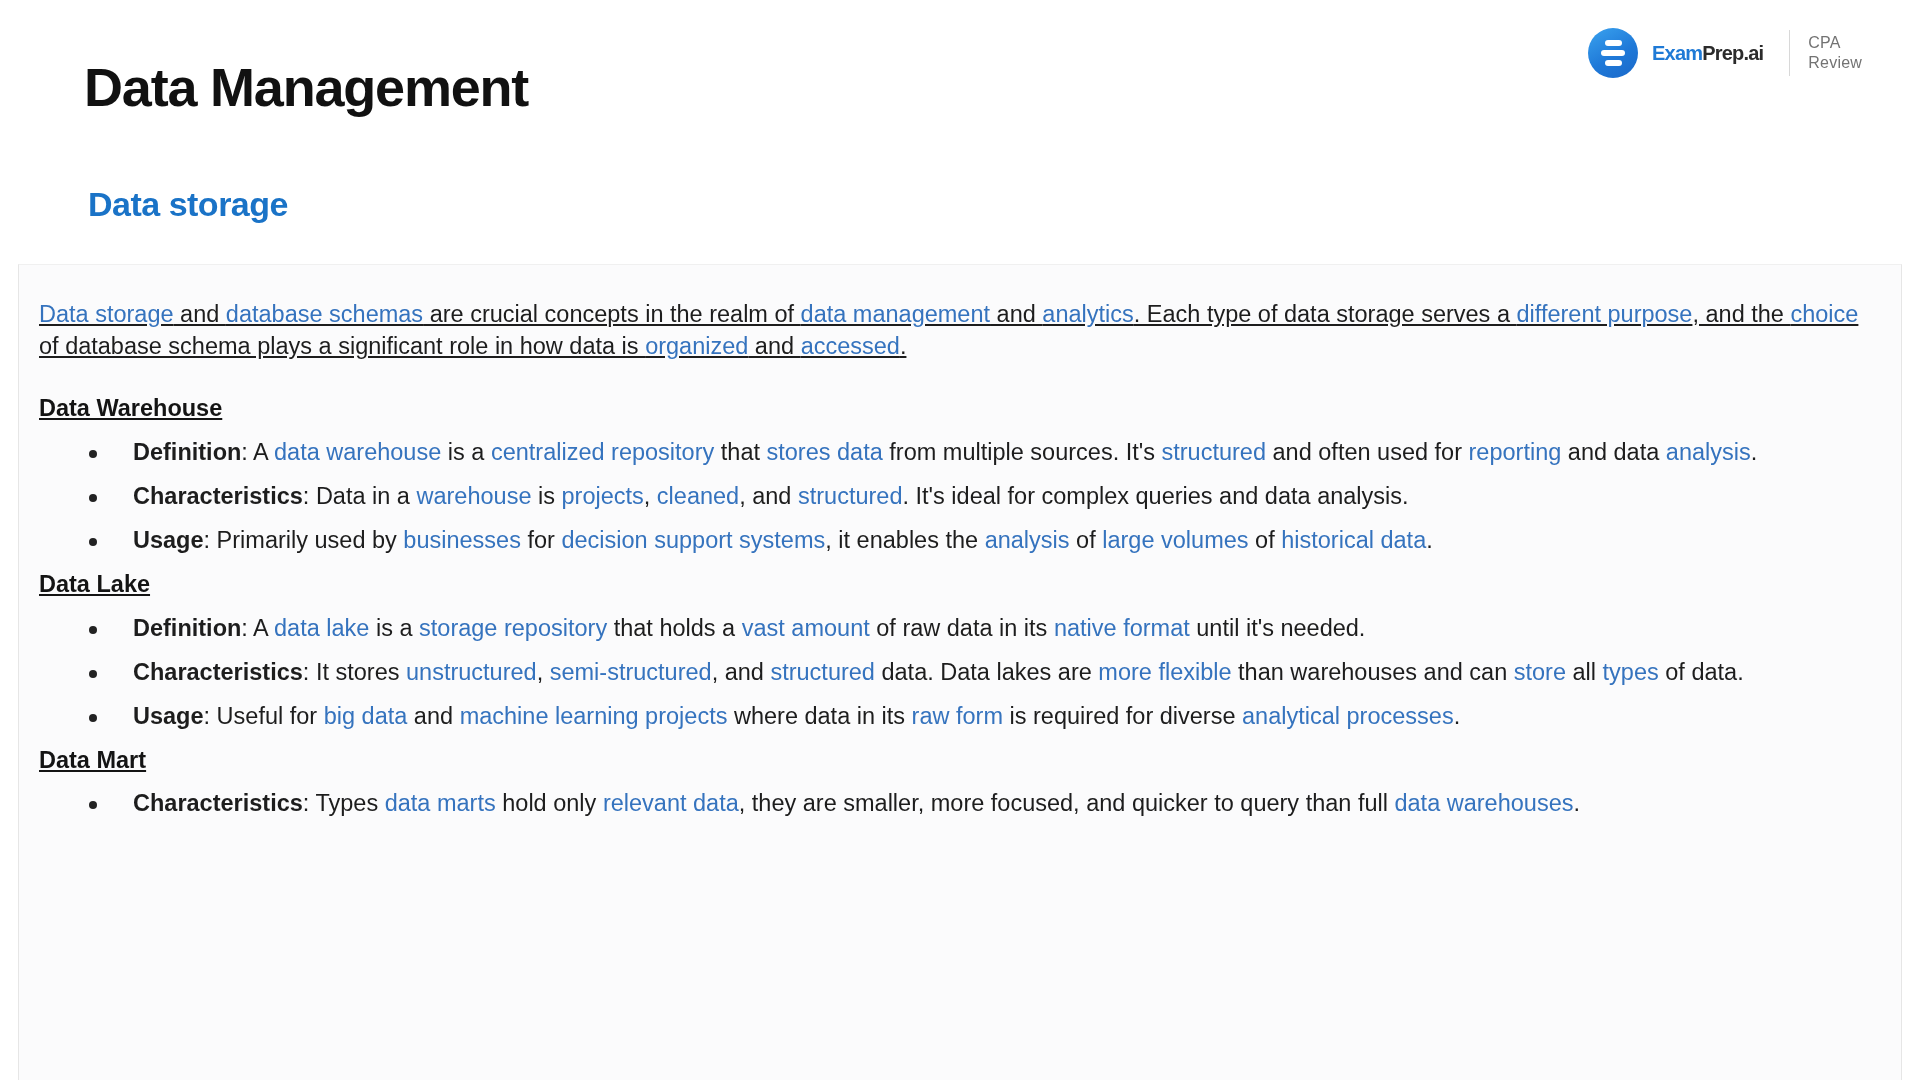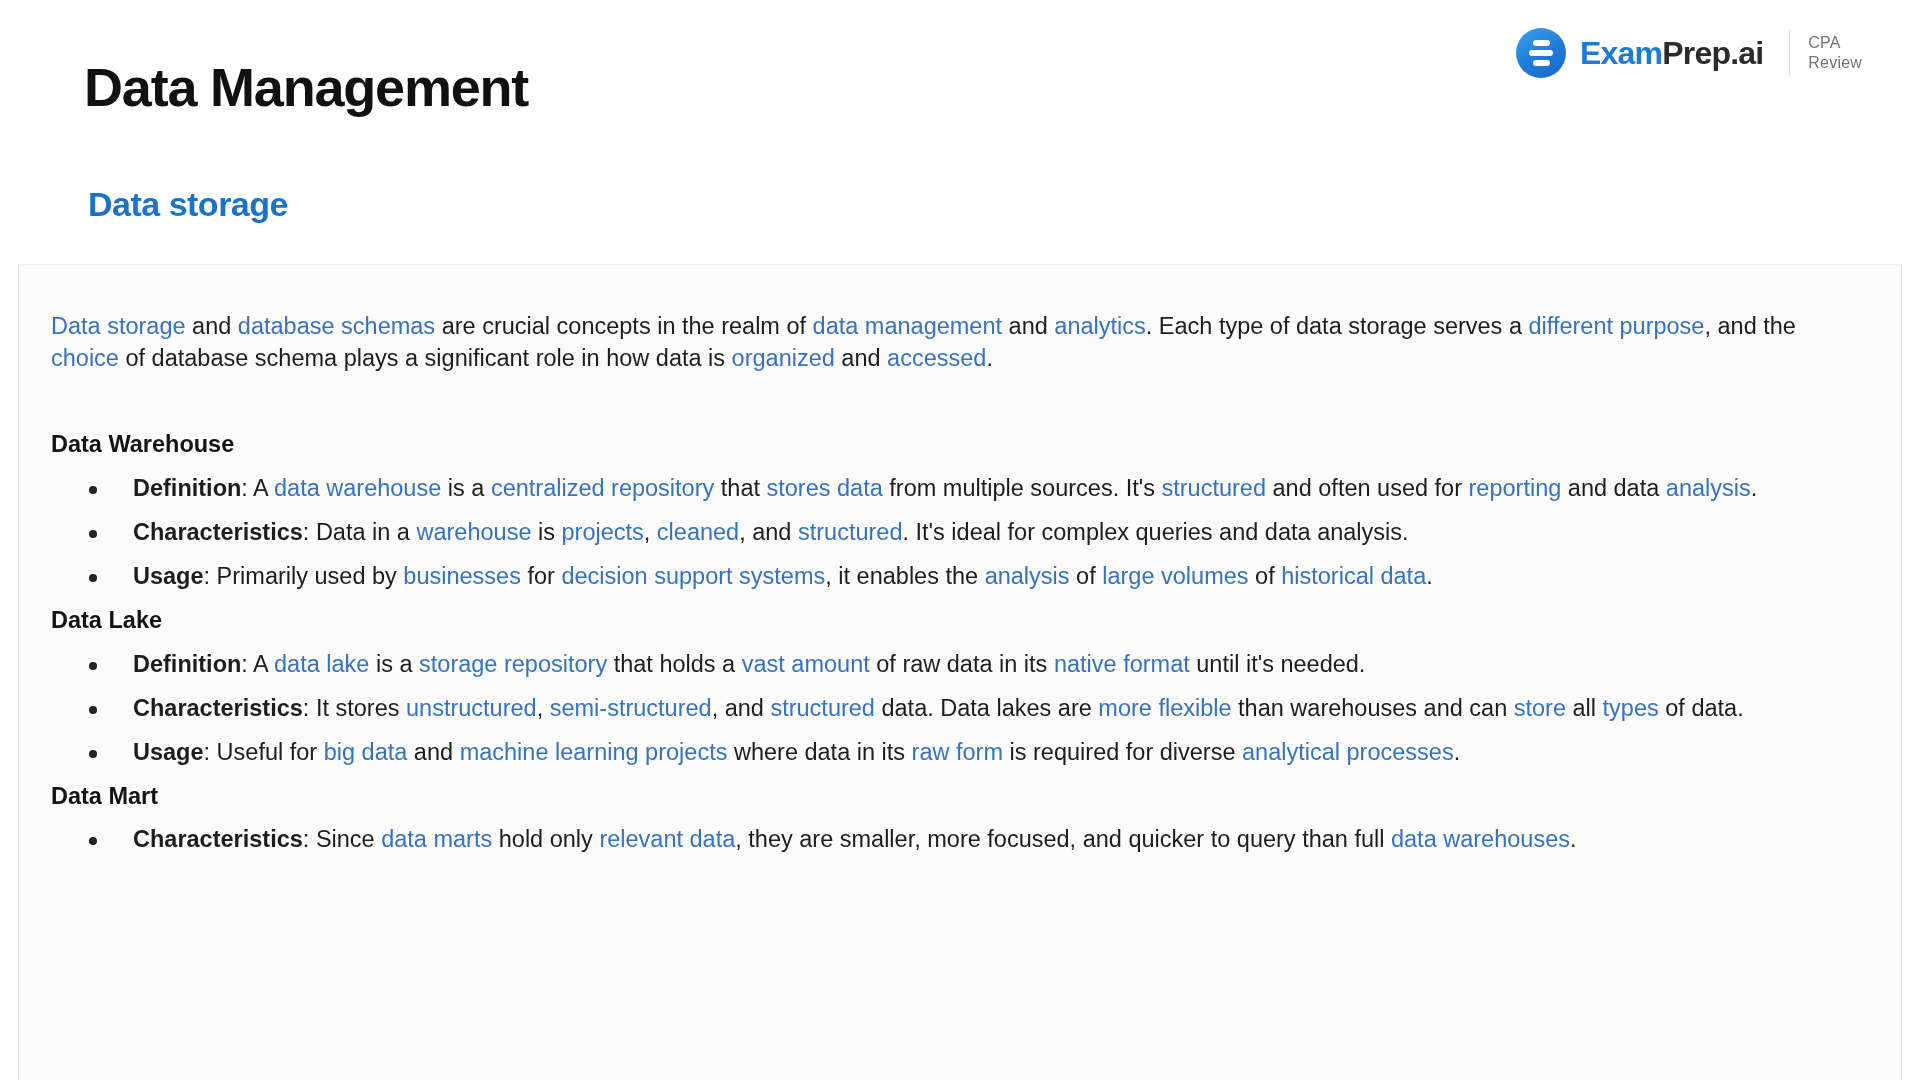--- a/index.html
+++ b/index.html
@@ -74,21 +74,21 @@
   .brand-mark .bar {
     background: #ffffff;
     height: 6px;
     border-radius: 3px;
   }
   .brand-mark .bar.b1 { width: 17px; }
   .brand-mark .bar.b2 { width: 24px; }
   .brand-mark .bar.b3 { width: 17px; }
 
   .brand-wordmark {
-    font-size: 32px;
+    font-size: 20px;
     font-weight: 700;
     letter-spacing: -0.8px;
     white-space: nowrap;
     line-height: 1;
   }
   .brand-wordmark .w-exam { color: #1f7ad6; }
   .brand-wordmark .w-prep { color: #2b2b2b; }
 
   .brand-divider {
     width: 1px;
@@ -118,21 +118,21 @@
     padding: 34px 20px 0 20px;
   }
 
   .doc {
     font-size: 23.5px;
     line-height: 1.36;
     color: #1d1d1d;
     max-width: 1832px;
   }
 
-  .doc p { margin: 12px; }
+  .doc p { margin: 0; text-decoration: underline; }
 
   a.lnk, .lnk {
     color: #3573be;
     text-decoration: none;
   }
 
   .spacer-line { height: 30px; }
 
   .u-head {
     font-weight: 700;
@@ -215,20 +215,20 @@
             <li><span class="dot"></span><b>Usage</b><span>: Primarily used by </span><span class="lnk">businesses</span><span> for </span><span class="lnk">decision support systems</span><span>, it enables the </span><span class="lnk">analysis</span><span> of </span><span class="lnk">large volumes</span><span> of </span><span class="lnk">historical data</span><span>.</span></li>
           </ul>
           <p class="sub-head">Data Lake</p>
           <ul class="bullets">
             <li><span class="dot"></span><b>Definition</b><span>: A </span><span class="lnk">data lake</span><span> is a </span><span class="lnk">storage repository</span><span> that holds a </span><span class="lnk">vast amount</span><span> of raw data in its </span><span class="lnk">native format</span><span> until it's needed.</span></li>
             <li><span class="dot"></span><b>Characteristics</b><span>: It stores </span><span class="lnk">unstructured</span><span>, </span><span class="lnk">semi-structured</span><span>, and </span><span class="lnk">structured</span><span> data. Data lakes are </span><span class="lnk">more flexible</span><span> than warehouses and can </span><span class="lnk">store</span><span> all </span><span class="lnk">types</span><span> of data.</span></li>
             <li><span class="dot"></span><b>Usage</b><span>: Useful for </span><span class="lnk">big data</span><span> and </span><span class="lnk">machine learning projects</span><span> where data in its </span><span class="lnk">raw form</span><span> is required for diverse </span><span class="lnk">analytical processes</span><span>.</span></li>
           </ul>
           <p class="sub-head">Data Mart</p>
           <ul class="bullets">
-            <li><span class="dot"></span><b>Characteristics</b><span>: Since </span><span class="lnk">data marts</span><span> hold only </span><span class="lnk">relevant data</span><span>, they are smaller, more focused, and quicker to query than full </span><span class="lnk">data warehouses</span><span>.</span></li>
+            <li><span class="dot"></span><b>Characteristics</b><span>: Types </span><span class="lnk">data marts</span><span> hold only </span><span class="lnk">relevant data</span><span>, they are smaller, more focused, and quicker to query than full </span><span class="lnk">data warehouses</span><span>.</span></li>
           </ul>
         </div>
 
     </div>
   </div>
 
 </div>
 
 </body></html>

